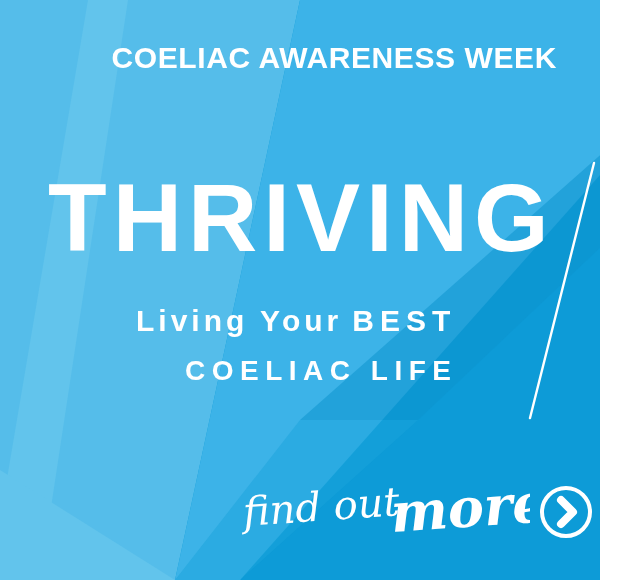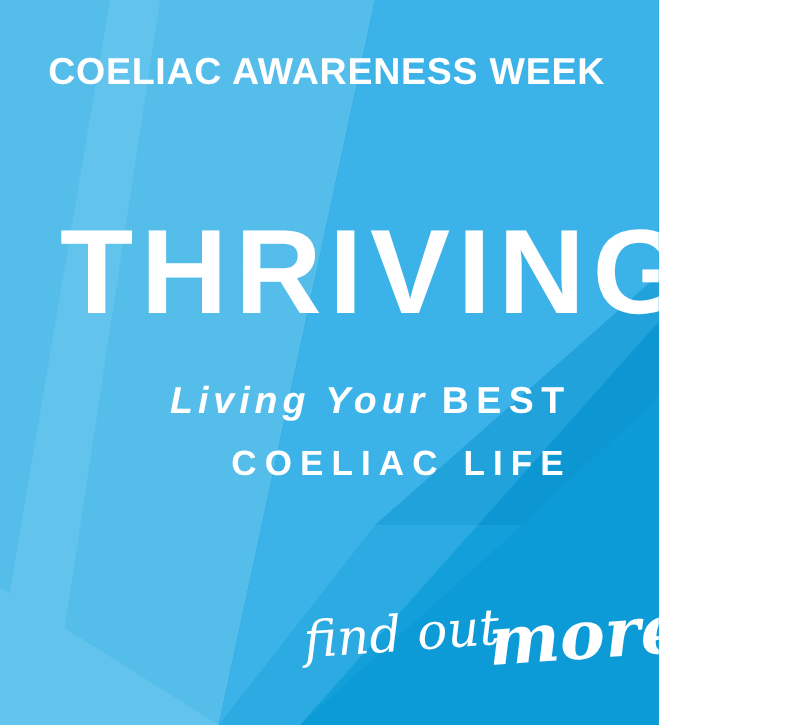--- a/index.html
+++ b/index.html
@@ -3,21 +3,21 @@
 <meta charset="utf-8">
 <title>Coeliac Awareness Week Banner</title>
 <style>
   html, body {
     margin: 0;
     padding: 0;
     background: #ffffff;
   }
   #banner {
     position: relative;
-    width: 527px;
+    width: 600px;
     height: 580px;
     overflow: hidden;
     font-family: "Liberation Sans", sans-serif;
     background: #0D9BD7;
     -webkit-font-smoothing: antialiased;
   }
 
   
   .facet {
     position: absolute;
@@ -57,21 +57,20 @@
     position: absolute;
     left: 136px;
     top: 303px;
     color: #ffffff;
     font-size: 30px;
     font-weight: bold;
     line-height: 36px;
     white-space: nowrap;
   }
   .sub1 .script {
-    font-style: italic;
     letter-spacing: 4px;
   }
   .sub1 .caps {
     letter-spacing: 6px;
     padding-left: 10px;
     text-align: center;
   }
 
   .sub2 {
     position: absolute;

